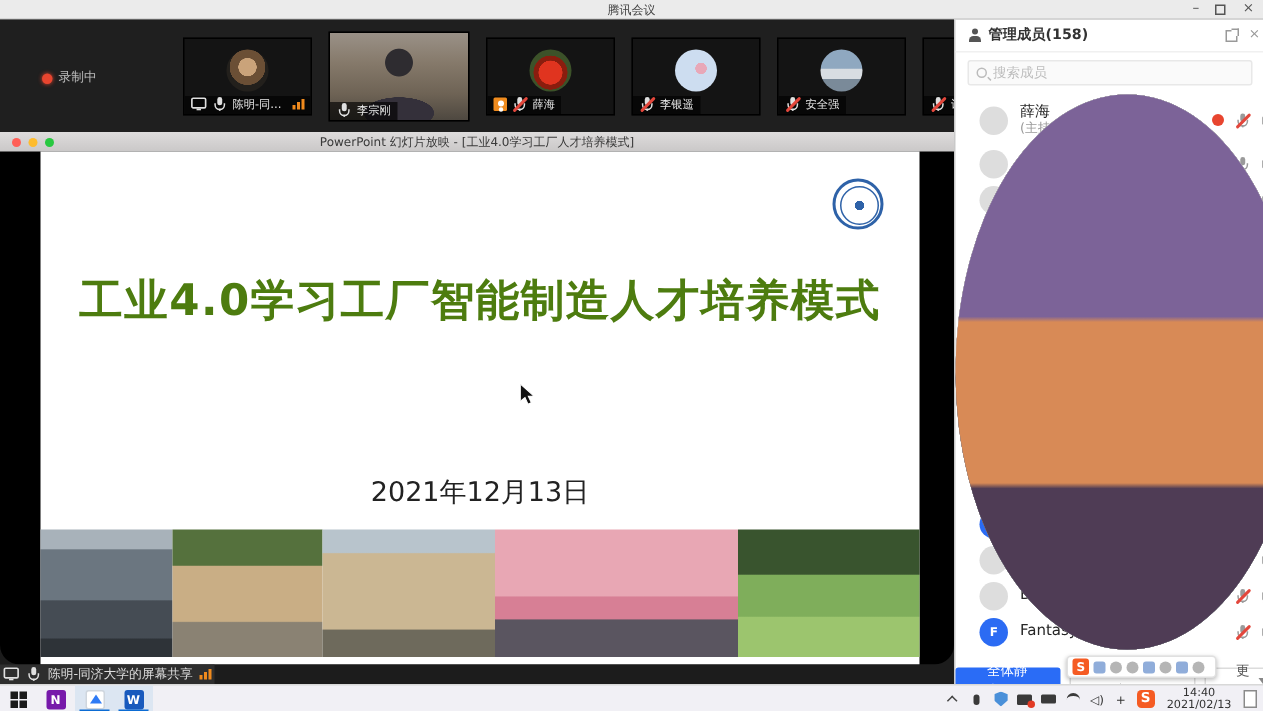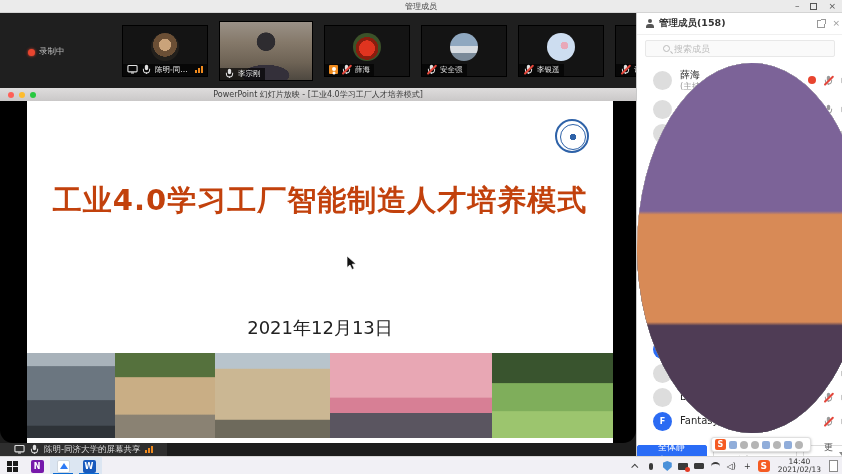--- a/index.html
+++ b/index.html
@@ -61,35 +61,35 @@
   .ppt { position:absolute; left:0; top:88px; width:636px; height:355px; background:#000;border-radius:13px; }
   .ppt-bar { position:absolute; left:0; top:0; width:636px; height:13px; background:linear-gradient(180deg,#dedcdc,#cac8c8); display:flex; align-items:center; justify-content:center; }
   .lights { position:absolute; left:8px; top:0; height:13px; display:flex; align-items:center; gap:5px; }
   .lights span { width:6px; height:6px; border-radius:50%; display:block; }
   .lt-r{background:#ff5f57;} .lt-y{background:#febc2e;} .lt-g{background:#28c840;}
   .ppt-title { font-size:8px; color:#3a3a3a; }
   .slide { position:absolute; left:27px; top:13px; width:586px; height:342px; background:#fff; }
   .tj-logo { position:absolute; right:24px; top:18px; width:34px; height:34px; border:2px solid #2e62a8; border-radius:50%; }
   .tj-logo:after { content:""; position:absolute; left:3px; top:3px; width:24px; height:24px; border:1px solid #2e62a8; border-radius:50%;
     background:radial-gradient(circle at 50% 50%, #2e62a8 0 18%, rgba(0,0,0,0) 19%); }
-  .s-title { position:absolute; left:0; top:80px; width:100%; text-align:center; font-size:29px; font-weight:bold; color:#c2410c; letter-spacing:1px; }
+  .s-title { position:absolute; left:0; top:80px; width:100%; text-align:center; font-size:29px; font-weight:bold; color:#4d7c0f; letter-spacing:1px; }
   .s-author { position:absolute; left:0; top:178px; width:100%; text-align:center; font-size:19px; color:#222; }
   .s-date { position:absolute; left:0; top:215px; width:100%; text-align:center; font-size:18px; color:#222; }
   .photos { position:absolute; left:0; bottom:5px; width:100%; height:85px; display:flex; }
   .photos div { height:100%; }
   .ph1 { width:88px; background:linear-gradient(180deg,#a8b2ba 0 15%,#6b7680 16% 55%,#454c54 56% 85%,#2e3338 86%); }
   .ph2 { width:100px; background:linear-gradient(180deg,#55713d 0 28%,#c9ae85 29% 72%,#8a8273 73%); }
   .ph3 { width:115px; background:linear-gradient(180deg,#b8c4cc 0 18%,#cbb793 19% 78%,#6e6a5c 79%); }
   .ph4 { width:162px; background:linear-gradient(180deg,#e8a7b4 0 52%,#d77f95 53% 70%,#5a5560 71%); }
   .ph5 { width:121px; background:linear-gradient(180deg,#39542e 0 35%,#7fae5b 36% 68%,#9cc56e 69%); }
   .cursor { position:absolute; left:320px; top:155px; z-index:5; }
 
   
   .bottom-strip { position:absolute; left:0; top:443px; width:636px; height:13px; background:#1c1c1c; }
-  .share-bar { position:absolute; left:0; top:0; height:13px; display:flex; align-items:center; gap:4px; padding:0 14px; background:#2e2e2e; }
+  .share-bar { position:absolute; left:0; top:0; height:13px; display:flex; align-items:center; gap:4px; padding:0 2px; background:#2e2e2e; }
   .share-label { color:#ddd; font-size:8.5px; white-space:nowrap; }
 
   
   .taskbar { position:absolute; left:0; top:456px; width:842px; height:18px; background:#f1f0f5; border-top:1px solid #d8d8d8; }
   .tb-left { position:absolute; left:0; top:0; height:18px; display:flex; align-items:center; }
   .start { width:24px; height:18px; display:flex; align-items:center; justify-content:center; }
   .start i { display:grid; grid-template-columns:5px 5px; grid-template-rows:5px 5px; gap:1px; }
   .start i b { background:#1b1b1b; display:block; }
   .tb-app { width:26px; height:18px; display:flex; align-items:center; justify-content:center; position:relative; }
   .tb-app.active { background:#dce6f2; }
@@ -118,21 +118,21 @@
   .people-ic { width:9px; height:9px; position:relative; }
   .people-ic:before { content:""; position:absolute; left:2.5px; top:0; width:4px; height:4px; border-radius:50%; background:#555; }
   .people-ic:after { content:""; position:absolute; left:0.5px; top:4.5px; width:8px; height:4px; border-radius:3px 3px 0 0; background:#555; }
   .sb-title { font-size:9.5px; color:#333; font-weight:bold; flex:1; }
   .sb-head-icons { display:flex; align-items:center; gap:7px; }
   .popout-ic { width:8px; height:8px; border:1px solid #999; position:relative; }
   .popout-ic:after { content:""; position:absolute; right:-2px; top:-2px; width:4px; height:4px; border-top:1px solid #999; border-right:1px solid #999; background:#fff; }
   .x-ic { color:#999; font-size:9px; line-height:9px; }
   .menu-ic { width:11px; height:11px; border:1px solid #bbb; border-radius:2px; display:flex; flex-direction:column; justify-content:center; gap:1.5px; padding:0 2px; }
   .menu-ic i { height:1px; background:#888; display:block; }
-  .sb-search { position:absolute; left:8px; top:27px; width:190px; height:17px; background:#fafafa; border:1px solid #e8e8e8; border-radius:2px; display:flex; align-items:center; gap:4px; padding:0 17px; }
+  .sb-search { position:absolute; left:8px; top:27px; width:190px; height:17px; background:#fafafa; border:1px solid #e8e8e8; border-radius:2px; display:flex; align-items:center; gap:4px; padding:0 5px; }
   .search-glass { width:7px; height:7px; border:1.2px solid #bbb; border-radius:50%; position:relative; flex:none; }
   .search-glass:after { content:""; position:absolute; left:5.5px; top:5.5px; width:3px; height:1.2px; background:#bbb; transform:rotate(45deg); }
   .sb-search input { border:none; outline:none; background:transparent; font-size:9px; color:#333; width:100%; font-family:inherit; }
   .sb-search input::placeholder { color:#bdbdbd; }
 
   .plist { position:absolute; left:0; top:50px; width:100%; }
   .p-row { height:24px; display:flex; align-items:center; padding:0 14px 0 16px; gap:8px; }
   .p-row.first { height:34px; }
   .avatar { width:19px; height:19px; border-radius:50%; flex:none; display:flex; align-items:center; justify-content:center; overflow:hidden; background:#ddd; }
   .avatar.v-badge { background:#2b6bf3; color:#fff; font-size:8px; font-weight:bold; }
@@ -172,21 +172,21 @@
     <g id="scr-g">
       <rect x="1" y="1.6" width="10" height="7" rx="1" fill="none" stroke="currentColor" stroke-width="1.2"></rect>
       <rect x="4.4" y="9.2" width="3.2" height="1.2" fill="currentColor"></rect>
     </g>
   </defs>
 </svg>
 
 <div class="app">
 
   <div class="titlebar">
-    <span class="t-title">管理成员</span>
+    <span class="t-title">腾讯会议</span>
     <div class="win-controls">
       <span>–</span>
       <span class="wc-box"></span>
       <span>×</span>
     </div>
   </div>
 
   <div class="strip">
     <div class="rec">
       <span class="rec-dot"></span>
@@ -245,46 +245,46 @@
               </svg>
               <i class="slash"></i>
             </span>
             <span class="t-name">薛海</span>
 
           </div>
         </div>
 
         <div class="thumb">
 
+          <div class="t-av v-cartoon"></div>
+          <div class="t-bar">
+
+            <span class="ic w-ic v-muted">
+              <svg viewBox="0 0 12 12">
+                <use href="#mic-g"></use>
+              </svg>
+              <i class="slash"></i>
+            </span>
+            <span class="t-name">李银遥</span>
+
+          </div>
+        </div>
+
+        <div class="thumb">
+
           <div class="t-av v-landscape"></div>
           <div class="t-bar">
 
             <span class="ic w-ic v-muted">
               <svg viewBox="0 0 12 12">
                 <use href="#mic-g"></use>
               </svg>
               <i class="slash"></i>
             </span>
             <span class="t-name">安全强</span>
-
-          </div>
-        </div>
-
-        <div class="thumb">
-
-          <div class="t-av v-cartoon"></div>
-          <div class="t-bar">
-
-            <span class="ic w-ic v-muted">
-              <svg viewBox="0 0 12 12">
-                <use href="#mic-g"></use>
-              </svg>
-              <i class="slash"></i>
-            </span>
-            <span class="t-name">李银遥</span>
 
           </div>
         </div>
 
         <div class="thumb">
 
           <div class="t-av v-seal"></div>
           <div class="t-bar">
 
             <span class="ic w-ic v-muted">

